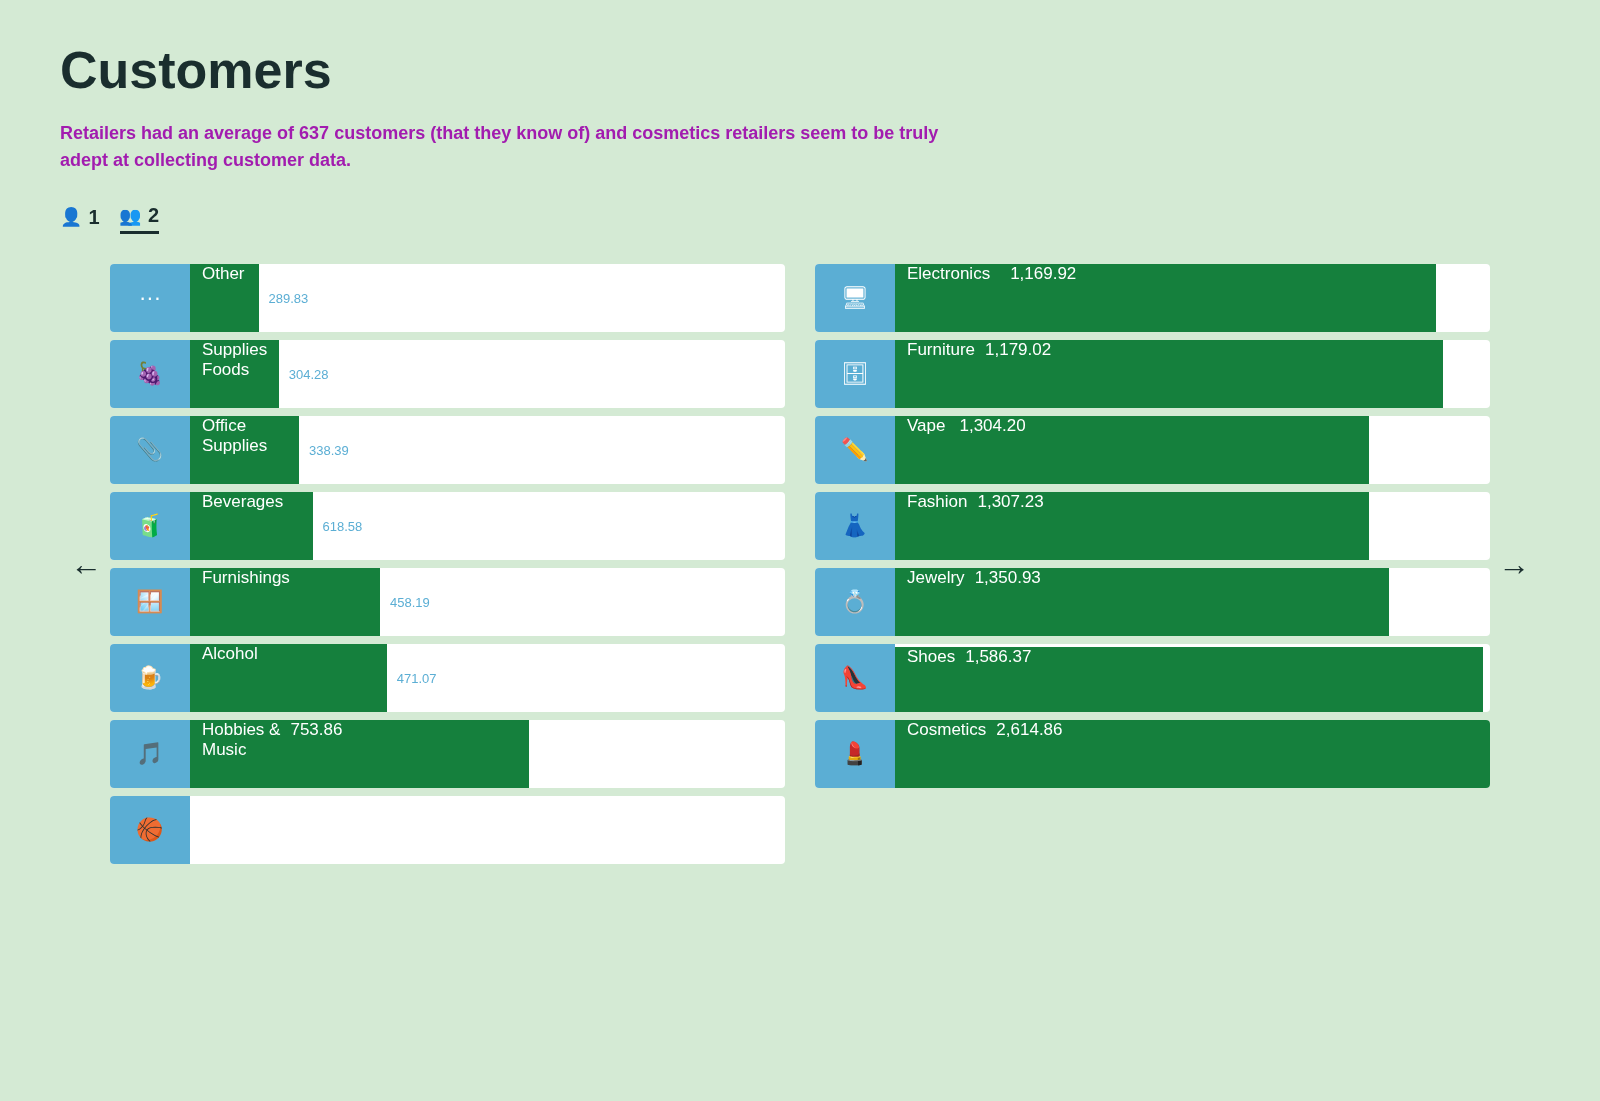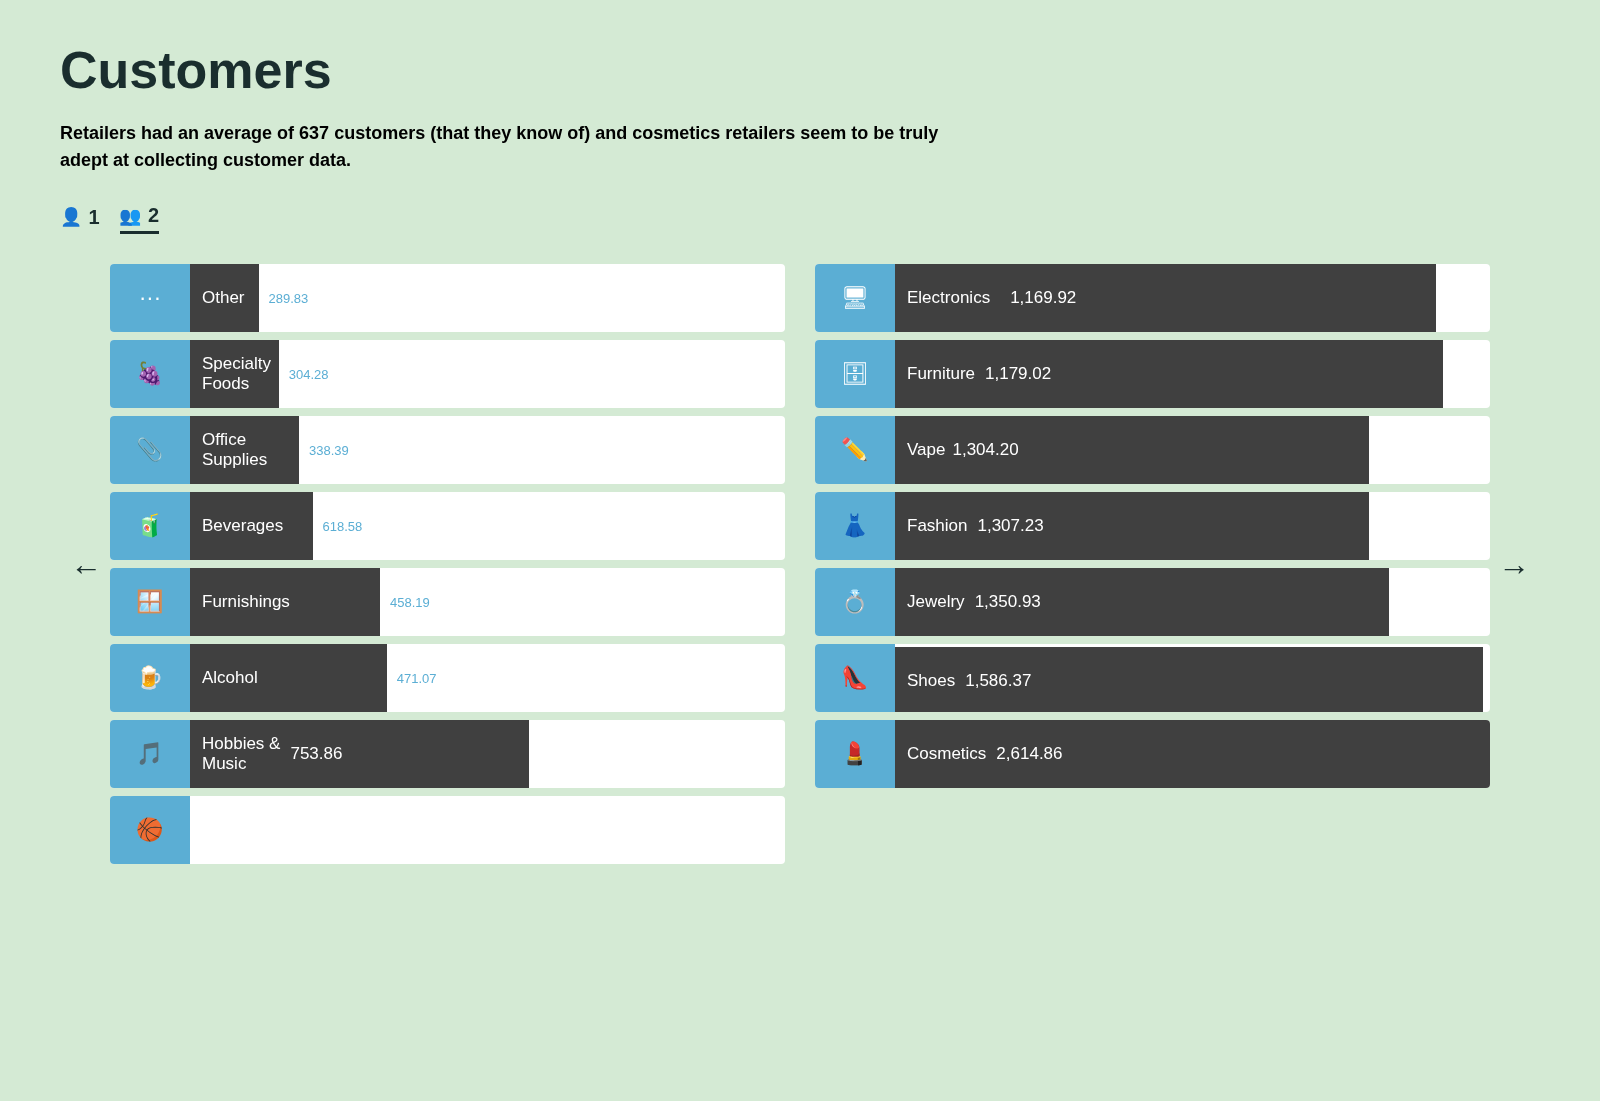--- a/index.html
+++ b/index.html
@@ -12,21 +12,21 @@
     }
     .page-title {
       font-size: 52px;
       font-weight: 800;
       color: #1a2e2e;
       margin-bottom: 20px;
     }
     .subtitle {
       font-size: 18px;
       font-weight: 700;
-      color: #000000;
+      color: #a21caf;
       max-width: 900px;
       line-height: 1.5;
       margin-bottom: 30px;
     }
     .tabs {
       display: flex;
       align-items: center;
       gap: 20px;
       margin-bottom: 30px;
     }
@@ -71,23 +71,22 @@
       height: 100%;
       background: #5baed4;
       display: flex;
       align-items: center;
       justify-content: center;
       color: white;
       font-size: 22px;
     }
     .bar-fill {
       height: 100%;
-      background: #404040;
-      display: flex;
-      align-items: center;
+      background: #15803d;
+      display: flex;
       padding-left: 12px;
       color: white;
       font-size: 17px;
       font-weight: 500;
       white-space: nowrap;
     }
     .bar-label-outside {
       color: #5baed4;
       font-size: 13px;
       font-weight: 500;
@@ -142,21 +141,21 @@
             <div class="bar-fill" style="width: calc(22% - 80px); max-width: calc(100% - 80px);">
               <span style="white-space: pre-wrap;">Other</span>
             </div>
             <div class="bar-label-outside">289.83</div>
           </div>
         </div>
         <div class="bar-row">
           <div class="bar-row-inner">
             <div class="bar-icon-box">🍇</div>
             <div class="bar-fill" style="width: calc(25% - 80px); max-width: calc(100% - 80px);">
-              <span style="white-space: pre-wrap;">Specialty Foods</span>
+              <span style="white-space: pre-wrap;">Supplies Foods</span>
             </div>
             <div class="bar-label-outside">304.28</div>
           </div>
         </div>
         <div class="bar-row">
           <div class="bar-row-inner">
             <div class="bar-icon-box">📎</div>
             <div class="bar-fill" style="width: calc(28% - 80px); max-width: calc(100% - 80px);">
               <span style="white-space: pre-wrap;">Office Supplies</span>
             </div>
@@ -224,21 +223,21 @@
               <span style="white-space: pre-wrap;">Furniture</span>
               <span style="margin-left: 10px;">1,179.02</span>
             </div>
           </div>
         </div>
         <div class="bar-row">
           <div class="bar-row-inner">
             <div class="bar-icon-box">✏️</div>
             <div class="bar-fill" style="width: calc(82% - 80px); max-width: calc(100% - 80px);">
               <span style="white-space: pre-wrap;">Vape</span>
-              <span style="margin-left: 7px;">1,304.20</span>
+              <span style="margin-left: 14px;">1,304.20</span>
             </div>
           </div>
         </div>
         <div class="bar-row">
           <div class="bar-row-inner">
             <div class="bar-icon-box">👗</div>
             <div class="bar-fill" style="width: calc(82% - 80px); max-width: calc(100% - 80px);">
               <span style="white-space: pre-wrap;">Fashion</span>
               <span style="margin-left: 10px;">1,307.23</span>
             </div>

